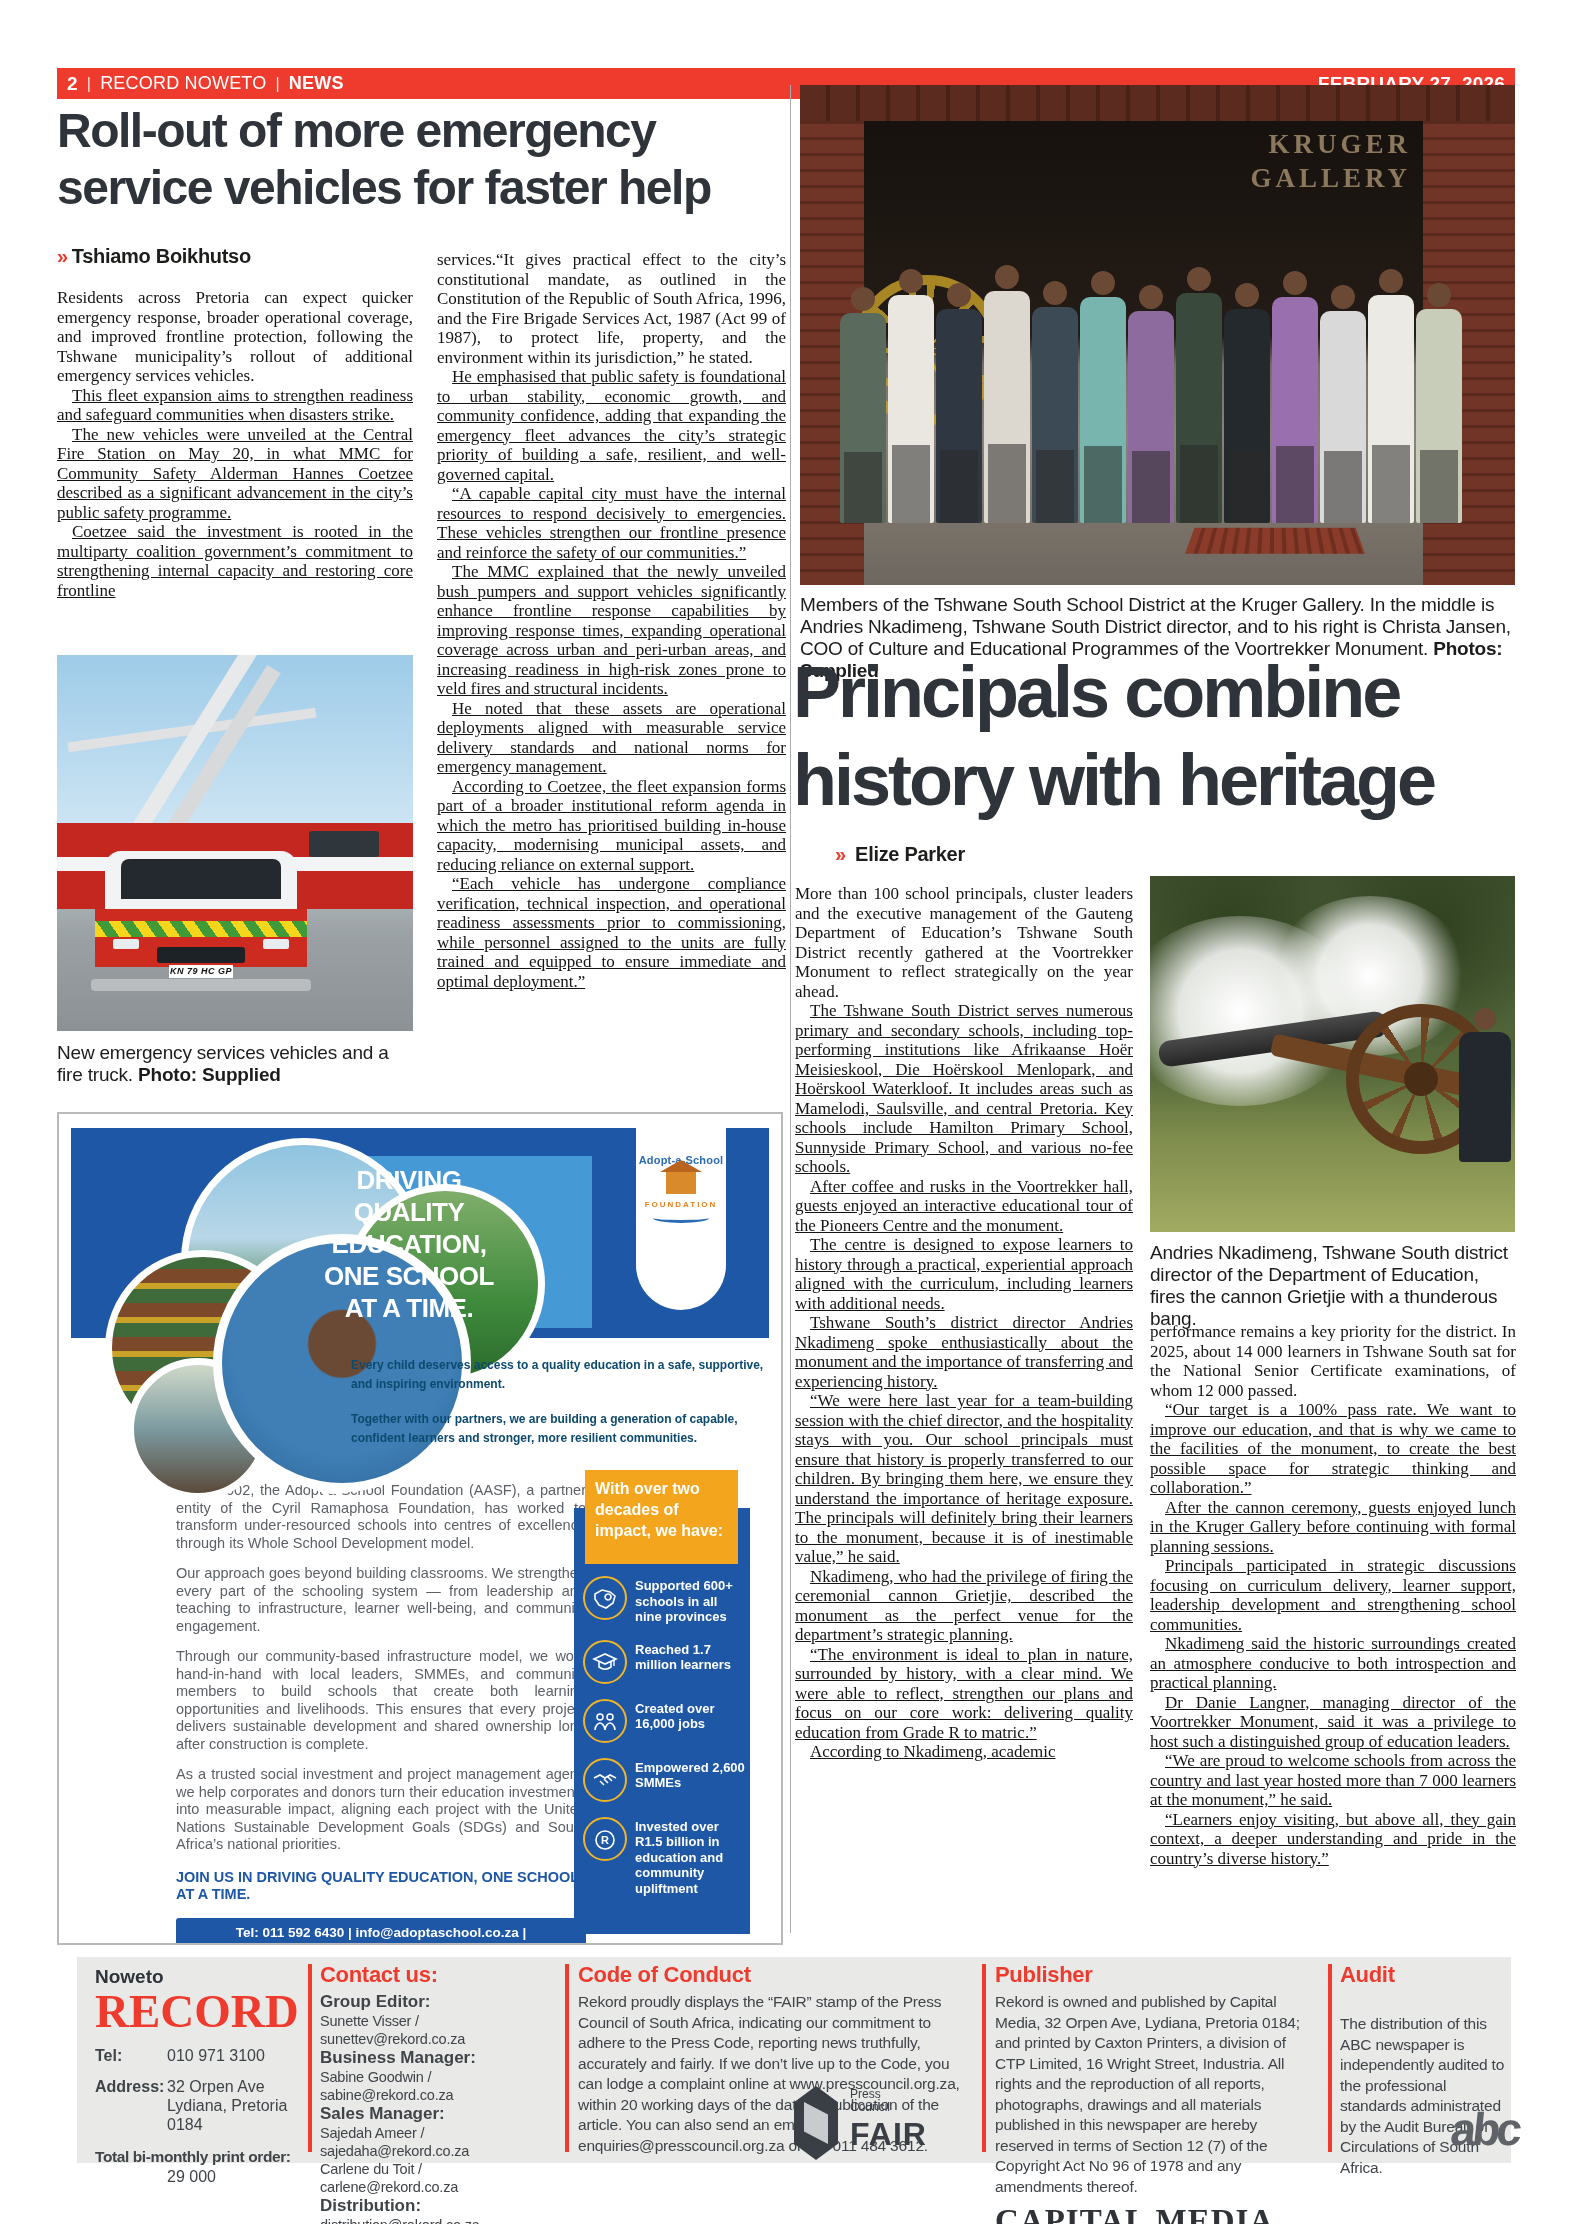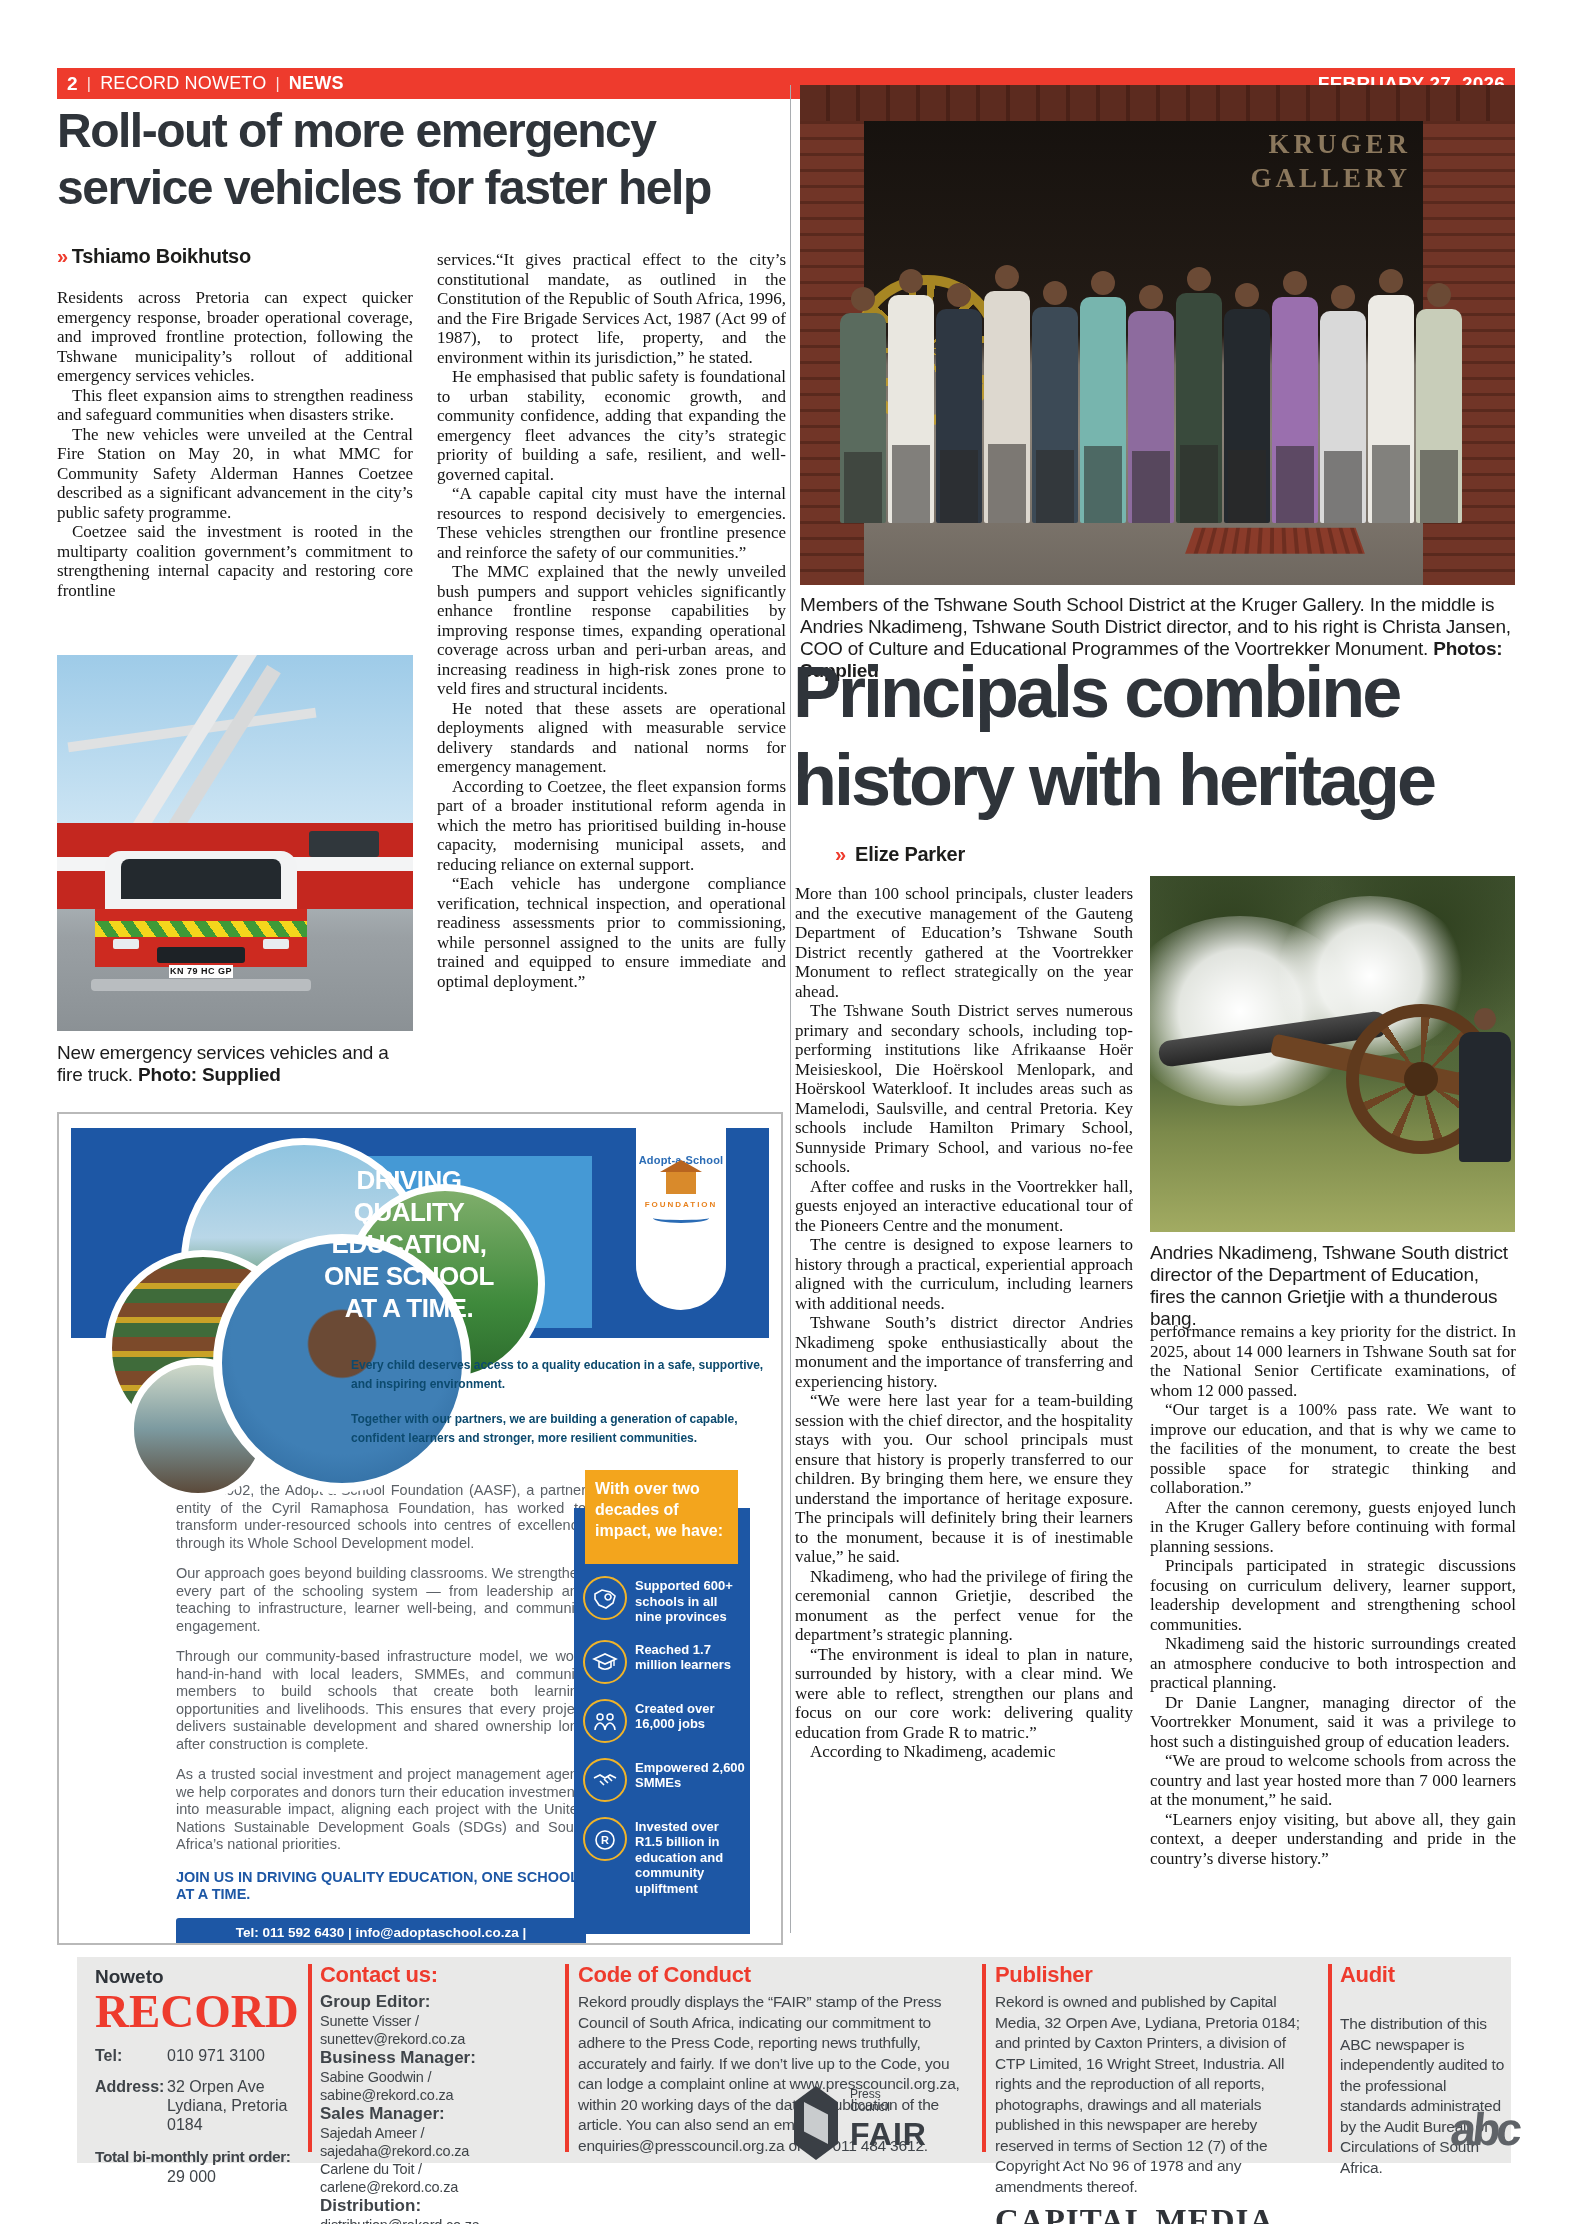--- a/index.html
+++ b/index.html
@@ -22,21 +22,21 @@
   .h2 { left:793px; top:648px; width:724px; font-size:72px; line-height:88px; font-weight:bold;
         color:#2f343a; letter-spacing:-3px; }
   .byline { font-size:20px; font-weight:bold; color:#1d1d1b; letter-spacing:-.3px; }
   .byline .chev { color:#ee3b2d; font-weight:bold; margin-right:4px; }
   .byline1 { left:57px; top:245px; }
   .byline2 { left:795px; top:843px;margin-left:40px; }
 
   
   .col { font-family:"Liberation Serif", serif; font-size:17px; line-height:19.5px; text-align:justify; color:#141414; }
   .col p { margin:0; }
-  .col p + p { text-indent:15px; }
+  .col p + p { text-indent:15px;text-decoration:underline; }
   .a1col1 { left:57px;  top:288px; width:356px; height:352px; overflow:hidden; }
   .a1col2 { left:437px; top:250px; width:349px; height:858px; overflow:hidden; }
   .a2col1 { left:795px; top:884px; width:338px; height:1056px; overflow:hidden; }
   .a2col2 { left:1150px; top:1322px; width:366px; height:620px; overflow:hidden; }
 
   .vdivider { left:790px; top:85px; width:1px; height:1848px; background:#a9adb1; }
 
   .caption { font-size:19px; line-height:22px; color:#1c1c1c; letter-spacing:-.2px; }
   .caption b { font-weight:bold; }
   .cap1 { left:57px;  top:1042px; width:356px; }
@@ -52,21 +52,21 @@
   .bigtruck .band { position:absolute; left:0; top:34px; width:100%; height:14px; background:#f3f4f5; }
   .bigtruck .win { position:absolute; left:252px; top:8px; width:70px; height:26px; background:#30373c; border-radius:3px; }
   .bakkie { left:38px; top:196px; width:212px; height:140px; }
   .bakkie .cab { position:absolute; left:10px; top:0; width:192px; height:58px; background:#f2f3f4; border-radius:16px 16px 0 0; }
   .bakkie .screen { position:absolute; left:26px; top:8px; width:160px; height:40px; background:#23292e; border-radius:8px 8px 0 0; }
   .bakkie .body { position:absolute; left:0; top:58px; width:212px; height:58px; background:#cd2a20; }
   .bakkie .stripe { position:absolute; left:0; top:70px; width:212px; height:16px;
                     background:repeating-linear-gradient(55deg,#f4d61c 0 10px,#3f9a37 10px 20px); }
   .bakkie .grille { position:absolute; left:62px; top:96px; width:88px; height:16px; background:#1d2226; border-radius:3px; }
   .bakkie .plate { position:absolute; left:74px; top:114px; width:64px; height:13px; background:#fdfdfd; color:#111;
-                   font-size:9px; font-weight:bold; text-align:center; line-height:13px; letter-spacing:.5px; }
+                   font-size:9px; font-weight:bold; text-align:center; line-height:13px; letter-spacing:.5px;font-style:italic; }
   .bakkie .bumper { position:absolute; left:-4px; top:128px; width:220px; height:12px; background:#b9bdc0; border-radius:4px; }
   .bakkie .light { position:absolute; top:88px; width:26px; height:10px; background:#e8edf0; border-radius:2px; }
 
   
   .kruger { left:800px; top:85px; width:715px; height:500px; overflow:hidden;
             background:linear-gradient(180deg,#14100d 0%,#241c16 50%,#776f66 56%,#8a8278 70%,#6e675f 100%); }
   .brickL, .brickR { position:absolute; top:0; height:100%;
             background:repeating-linear-gradient(0deg,#713527 0 13px,#59291d 13px 16px); }
   .brickL { left:0; width:64px; }
   .brickR { right:0; width:92px; }

